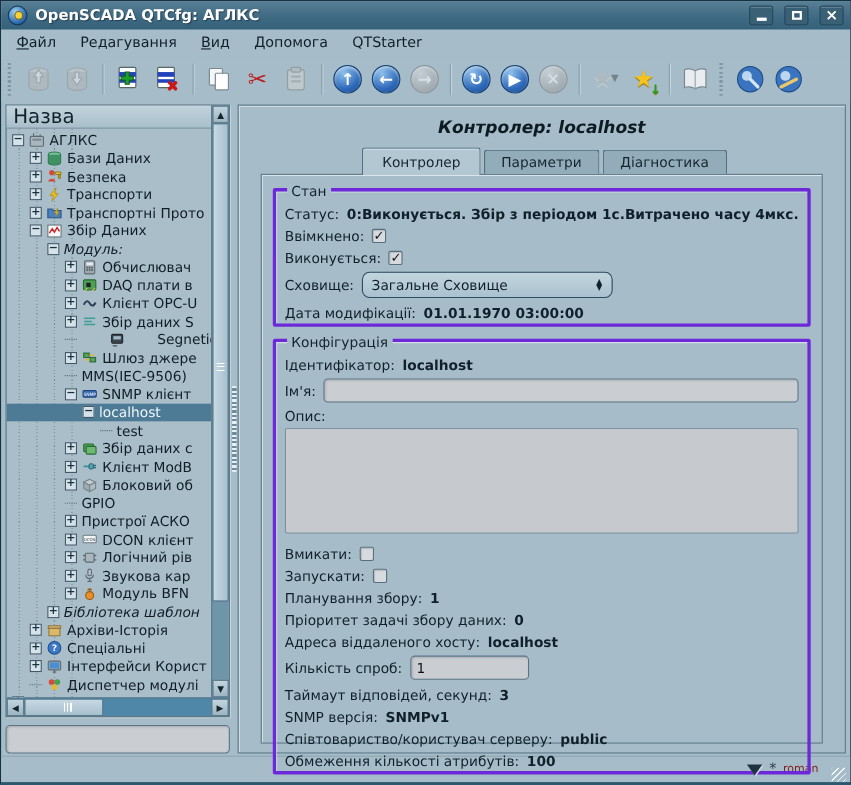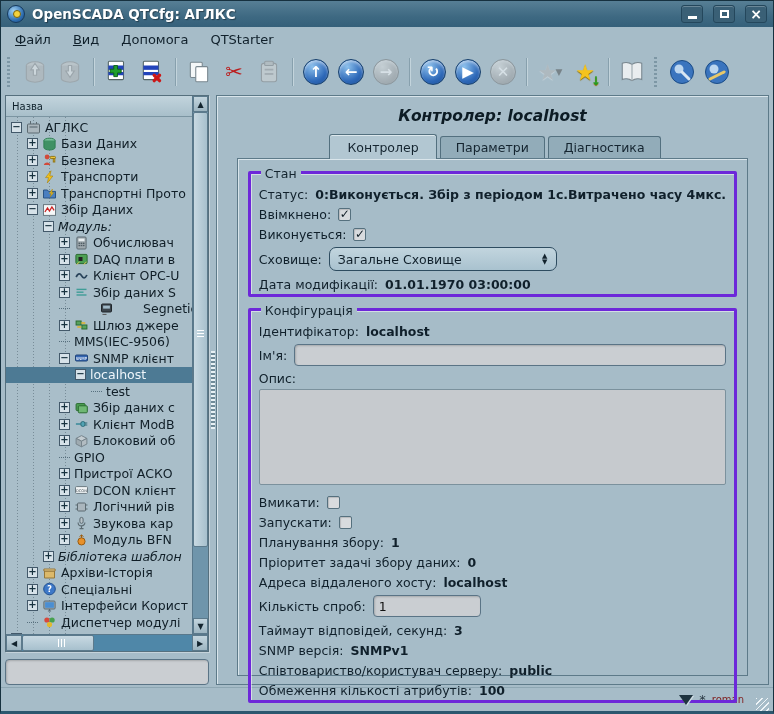--- a/index.html
+++ b/index.html
@@ -62,21 +62,21 @@
   .splitter .s-grip { width:4px; height:78px;
              background:repeating-linear-gradient(180deg,#e8f1f5 0 2px,#6f8b99 2px 4px); }
   .right-col { flex:1 1 auto; min-width:0; display:flex; flex-direction:column;
                border:1px solid #5d7a89; box-shadow:inset 1px 1px 0 #d9e5eb;
                padding:6px 10px 8px; background:#a6bcc8;align-items:center; }
 
   
   .tree-panel { flex:1 1 auto; min-height:0; border:1px solid #56707e; box-shadow:1px 1px 0 rgba(255,255,255,.35);
                 background:#a9bec9; display:grid; grid-template-columns:1fr 16px; grid-template-rows:21px 1fr 17px; }
   .tree-header { grid-column:1; grid-row:1; display:flex; align-items:center; padding:0 6px;
-                 font-size:10px; color:#10222c;
+                 font-size:18px; color:#10222c;
                  background:linear-gradient(#c2d4dd,#a8bfca); border-bottom:1px solid #7b95a2; }
   .tree-rows { grid-column:1; grid-row:2; overflow:hidden; position:relative; padding-top:2px;
                background-image:
                  repeating-linear-gradient(180deg,rgba(40,60,72,.38) 0 1px,transparent 1px 3px),
                  repeating-linear-gradient(180deg,rgba(40,60,72,.38) 0 1px,transparent 1px 3px),
                  repeating-linear-gradient(180deg,rgba(40,60,72,.38) 0 1px,transparent 1px 3px),
                  repeating-linear-gradient(180deg,rgba(40,60,72,.38) 0 1px,transparent 1px 3px);
                background-size:1px 100%,1px 100%,1px 100%,1px 100%;
                background-position:11px 0,27px 0,43px 0,59px 0; background-repeat:no-repeat; }
   .trow { height:16.5px; display:flex; align-items:center; white-space:nowrap; font-size:12.5px;
@@ -173,20 +173,21 @@
     <span class="winbtn">
         <span class="g-max"></span>
       </span>
     <span class="winbtn">
         <span class="g-close">×</span>
       </span>
   </div>
 
   <div class="menubar">
       <span class="menu-item"><u>Ф</u>айл</span>
+      <span class="menu-item">Редагування</span>
       <span class="menu-item"><u>В</u>ид</span>
       <span class="menu-item"><u>Д</u>опомога</span>
       <span class="menu-item">QTStarter</span>
     </div>
 
   <div class="toolbar">
       <span class="tb-grip"></span>
       <span class="tb-btn disabled">
         <span class="icon-svg" style="width: 26px; height: 26px;">
           <svg viewBox="0 0 24 24">

